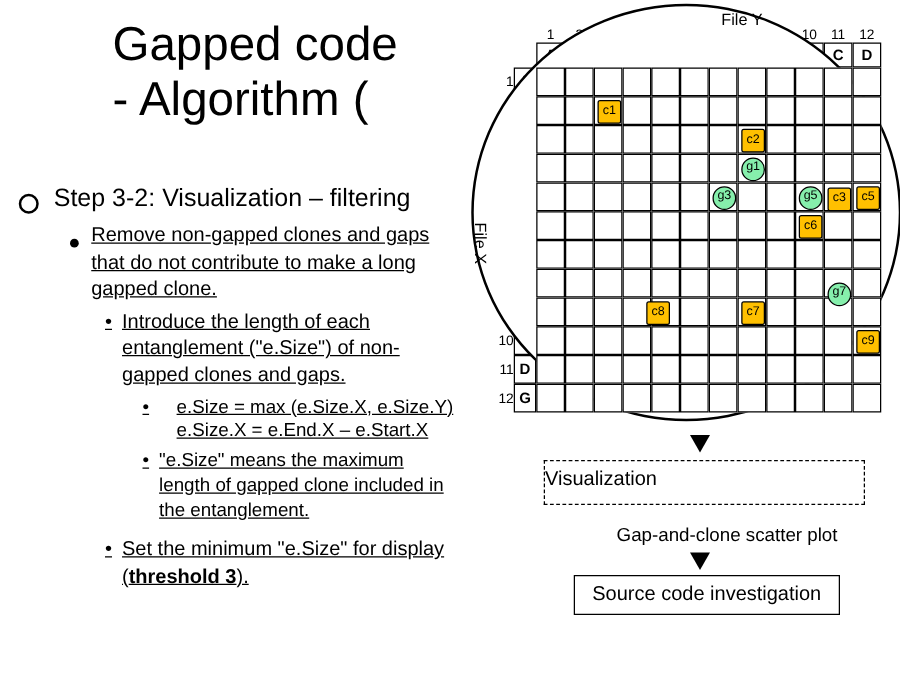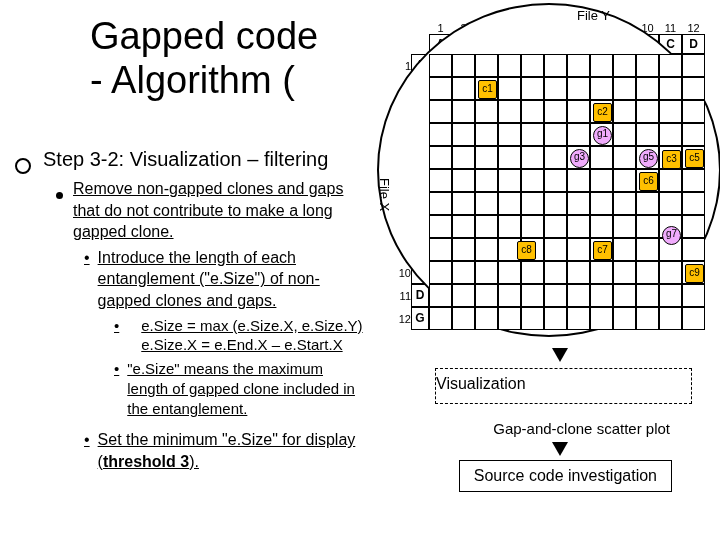--- a/index.html
+++ b/index.html
@@ -18,21 +18,21 @@
     top: 15px;
     font-size: 38px;
     font-weight: normal;
     line-height: 1.15;
   }
   .bullet-row {
     position: absolute;
     left: 15px;
     top: 148px;
     display: flex;
-    align-items: flex-end;
+    align-items: center;
     font-size: 20px;
   }
   .bullet-circle {
     width: 12px;
     height: 12px;
     border: 2px solid #000;
     border-radius: 50%;
     margin-right: 12px;
     flex-shrink: 0;
     position: relative;
@@ -191,21 +191,21 @@
     text-align: center;
     line-height: 13px;
     border-radius: 2px;
   }
   .gap {
     border: 1px solid #000;
     border-radius: 50%;
     font-size: 10px;
     text-align: center;
     line-height: 14px;
-    background: #f0abfc;
+    background: #86efac;
   }
 
   
   .viz-box {
     position: absolute;
     right: 28px;
     top: 368px;
     width: 255px;
     border: 1.5px dashed #000;
     padding: 6px 0 10px;

